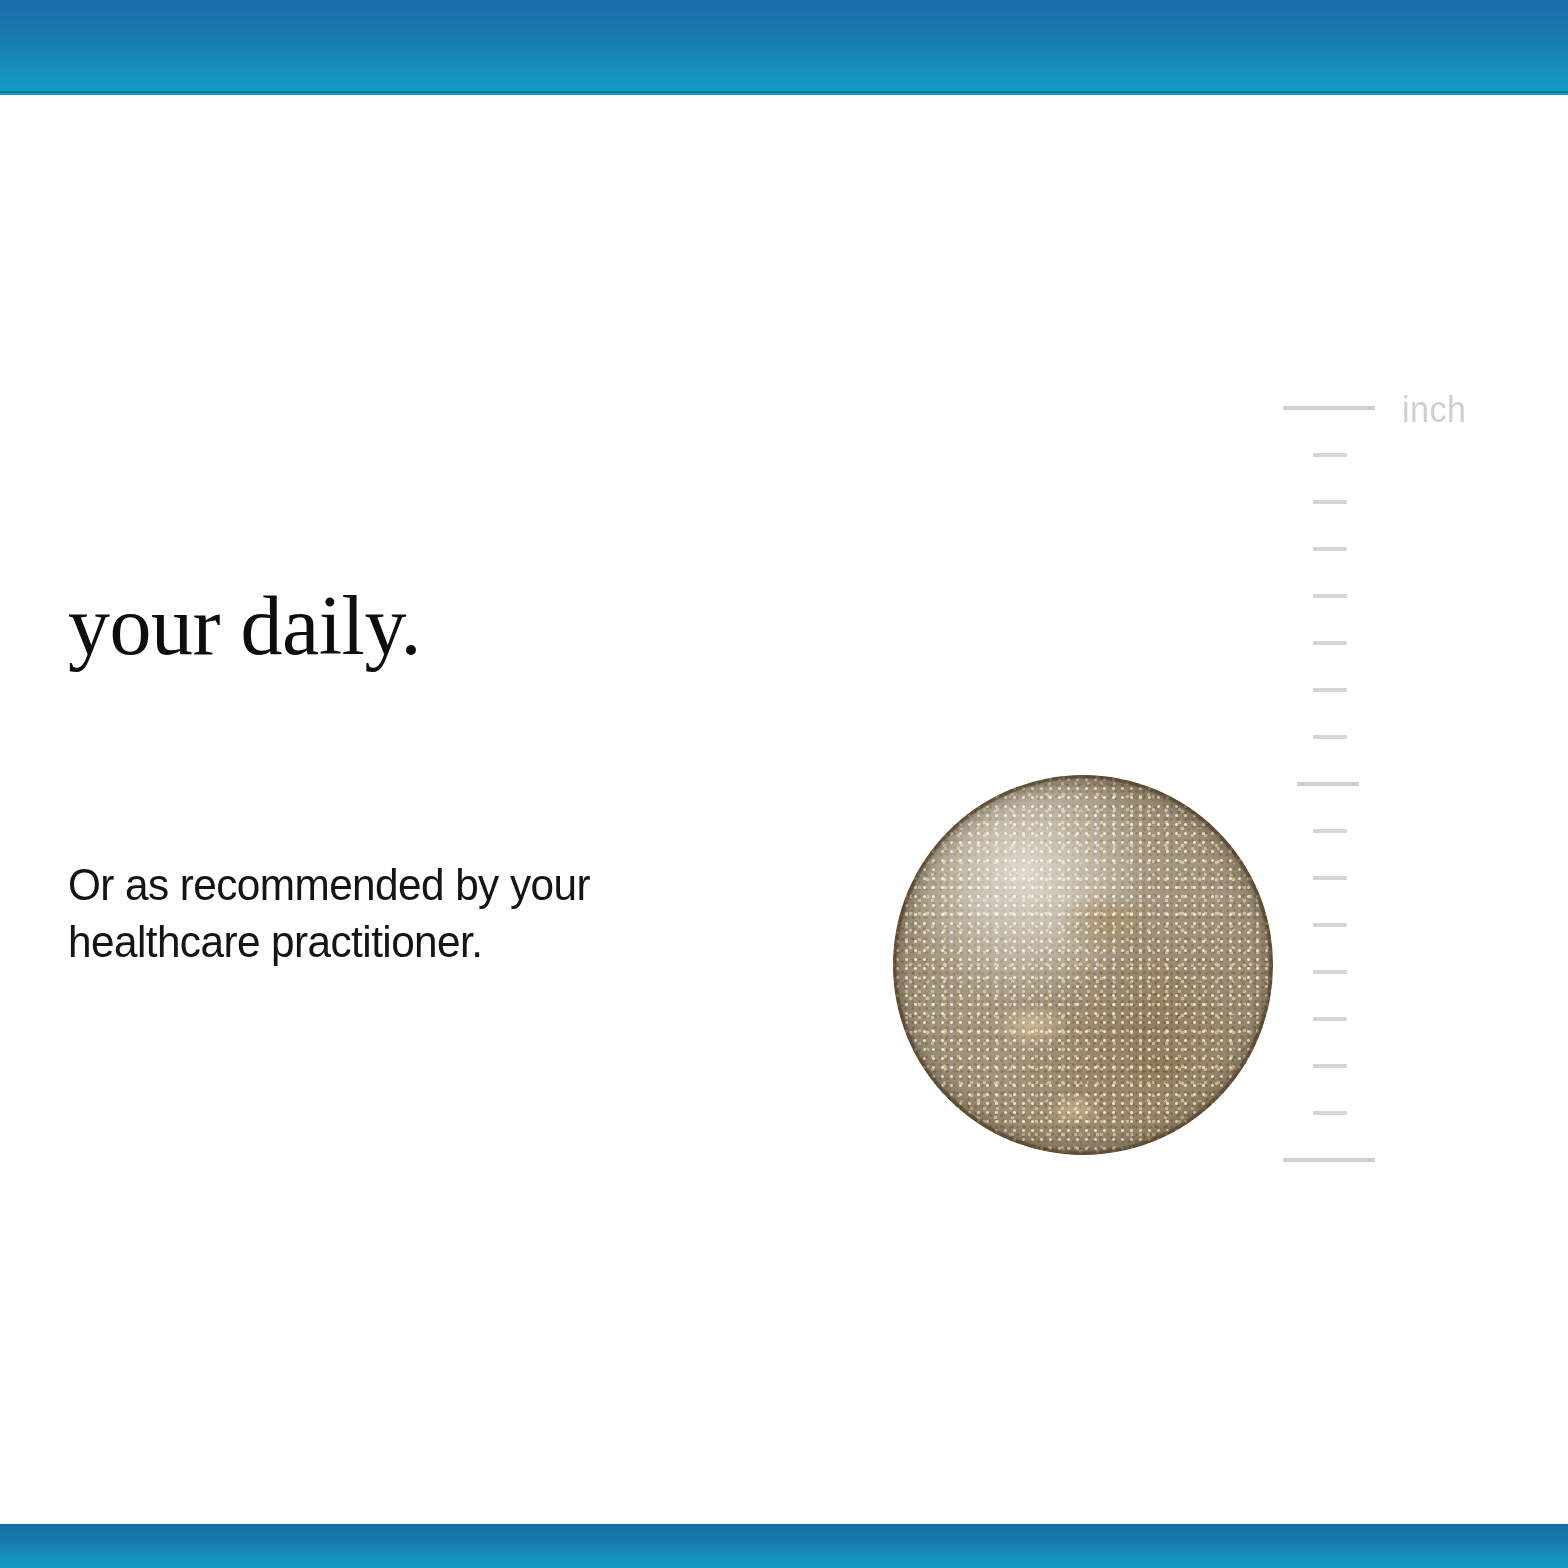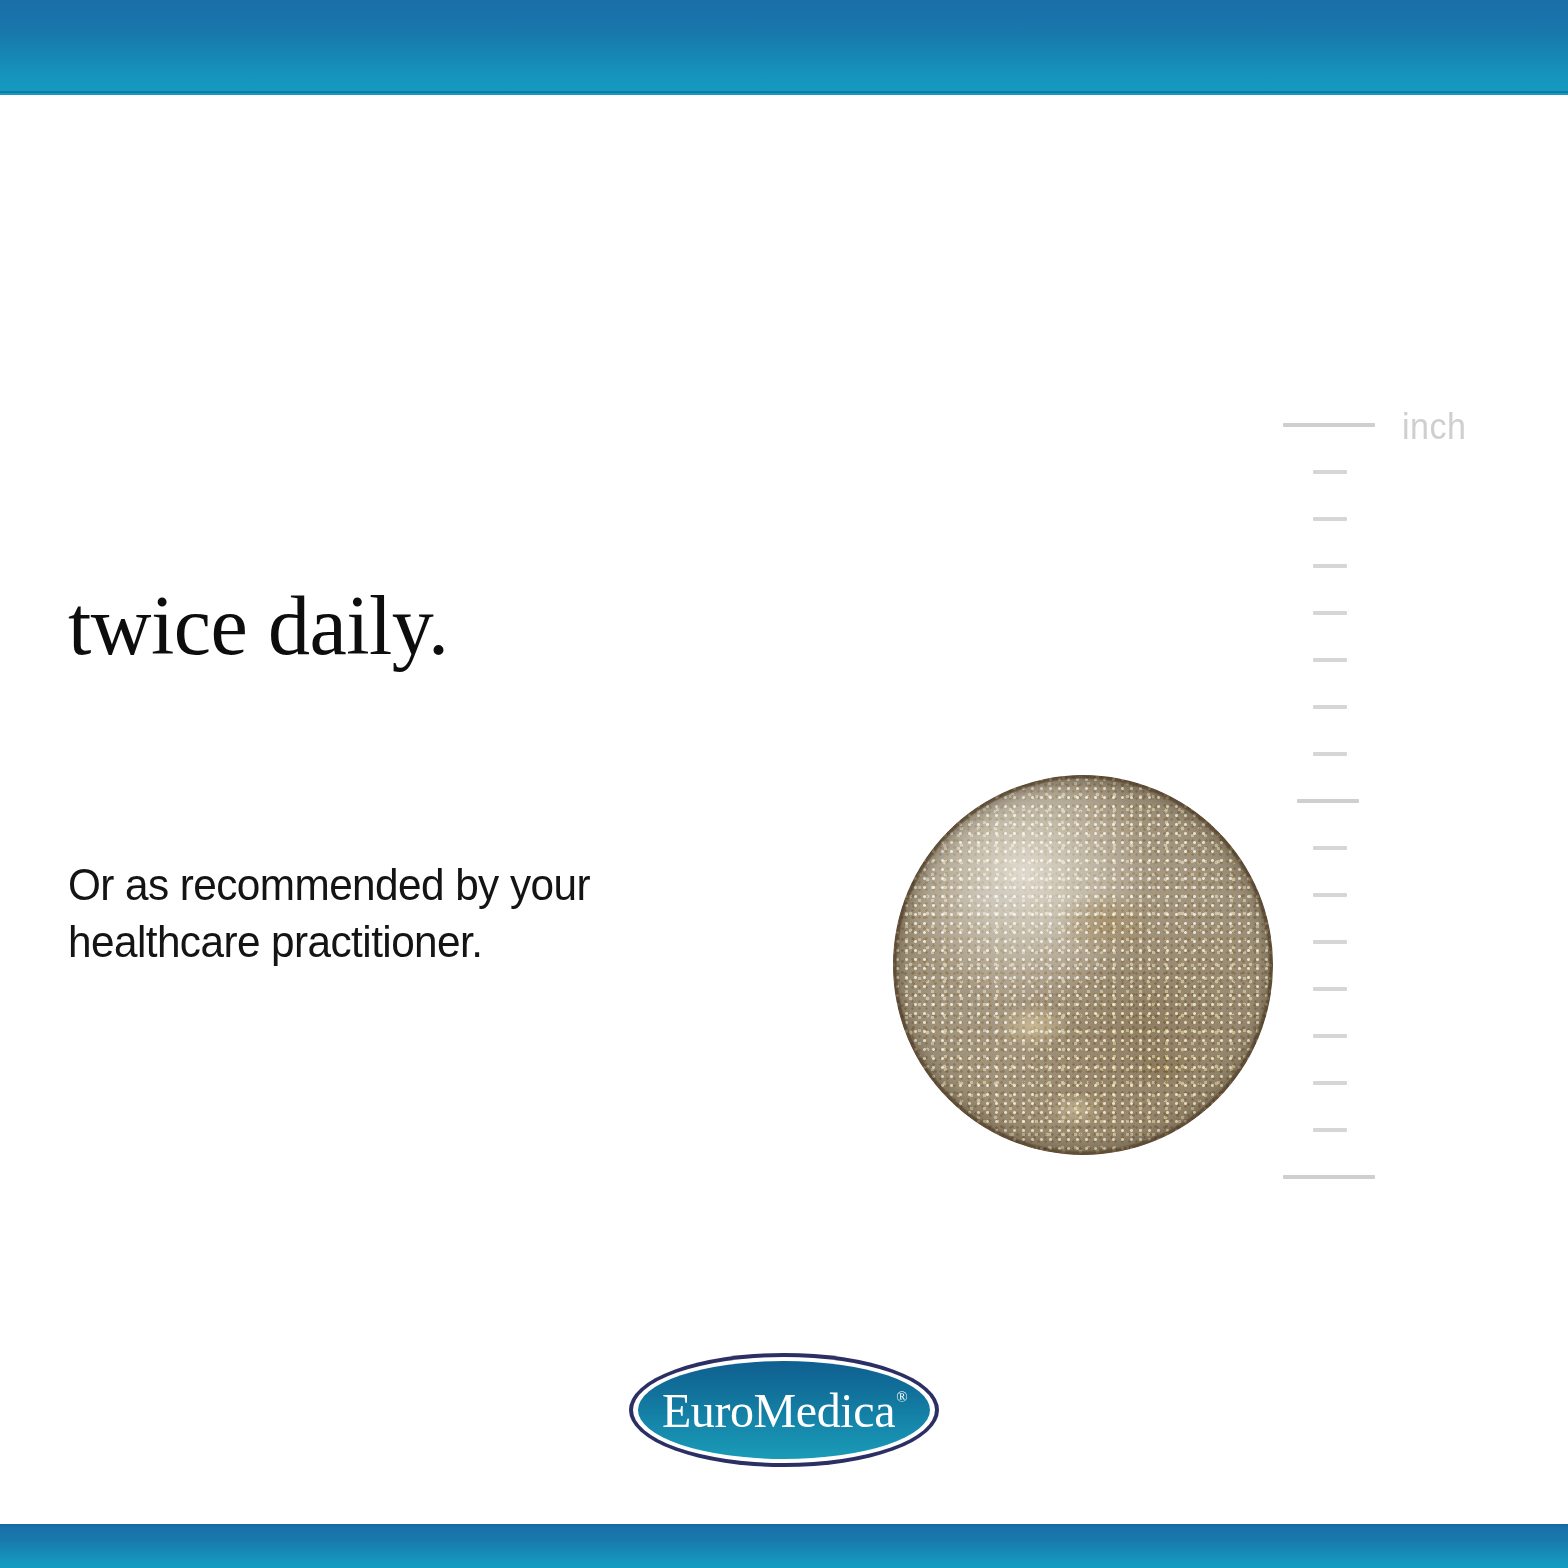--- a/index.html
+++ b/index.html
@@ -113,21 +113,21 @@
   }
   .tablet .rim {
     position:absolute; inset:0; border-radius:50%;
     box-shadow:
       inset 0 0 0 4px rgba(88,70,48,.45),
       inset 0 6px 16px rgba(58,45,28,.40),
       inset 0 -8px 18px rgba(58,45,28,.30);
   }
 
   
-  .ruler { position:absolute; left:1283px; top:412px; width:285px; height:790px; }
+  .ruler { position:absolute; left:1283px; top:395px; width:285px; height:790px; }
   .tick {
     position:absolute; height:4px; background:#d2d2d2; border-radius:1px;
   }
   .tick.major { left:0px;  width:92px; background:#cfcfcf; }
   .tick.mid   { left:14px; width:62px; background:#cfcfcf; }
   .tick.minor { left:30px; width:34px; background:#d6d6d6; }
   .ruler-label {
     position:absolute; left:119px; top:-4px;
     font-family:"Liberation Sans", sans-serif;
     font-size:37px; line-height:37px;
@@ -176,21 +176,21 @@
 <body>
 
 <div id="page">
 
   <div class="band top">
     <div class="band-hairline"></div>
   </div>
 
   <div class="copy">
     <div class="headline">
-      <span class="hl-plain">twice daily.</span>
+      <span class="hl-plain">your daily.</span>
     </div>
   </div>
 
   <div class="subcopy">Or as recommended by your healthcare practitioner.</div>
 
   <div class="tablet-wrap">
     <div class="tablet">
       <div class="blotch"></div>
       <div class="speck"></div>
       <div class="rim"></div>
@@ -213,27 +213,18 @@
         <div class="tick minor" style="top: 481px;"></div>
         <div class="tick minor" style="top: 528px;"></div>
         <div class="tick minor" style="top: 575px;"></div>
         <div class="tick minor" style="top: 622px;"></div>
         <div class="tick minor" style="top: 669px;"></div>
         <div class="tick minor" style="top: 716px;"></div>
         <div class="tick major" style="top: 763px;"></div>
       </div>
   </div>
 
-  <div class="logo">
-    <div class="outer"></div>
-    <div class="ring"></div>
-    <div class="inner">
-      <div class="wordmark">
-        <span>EuroMedica</span><span class="reg">®</span>
-      </div>
-    </div>
-  </div>
 
   <div class="band bottom">
     <div class="band-hairline"></div>
   </div>
 
 </div>
 
 </body></html>

